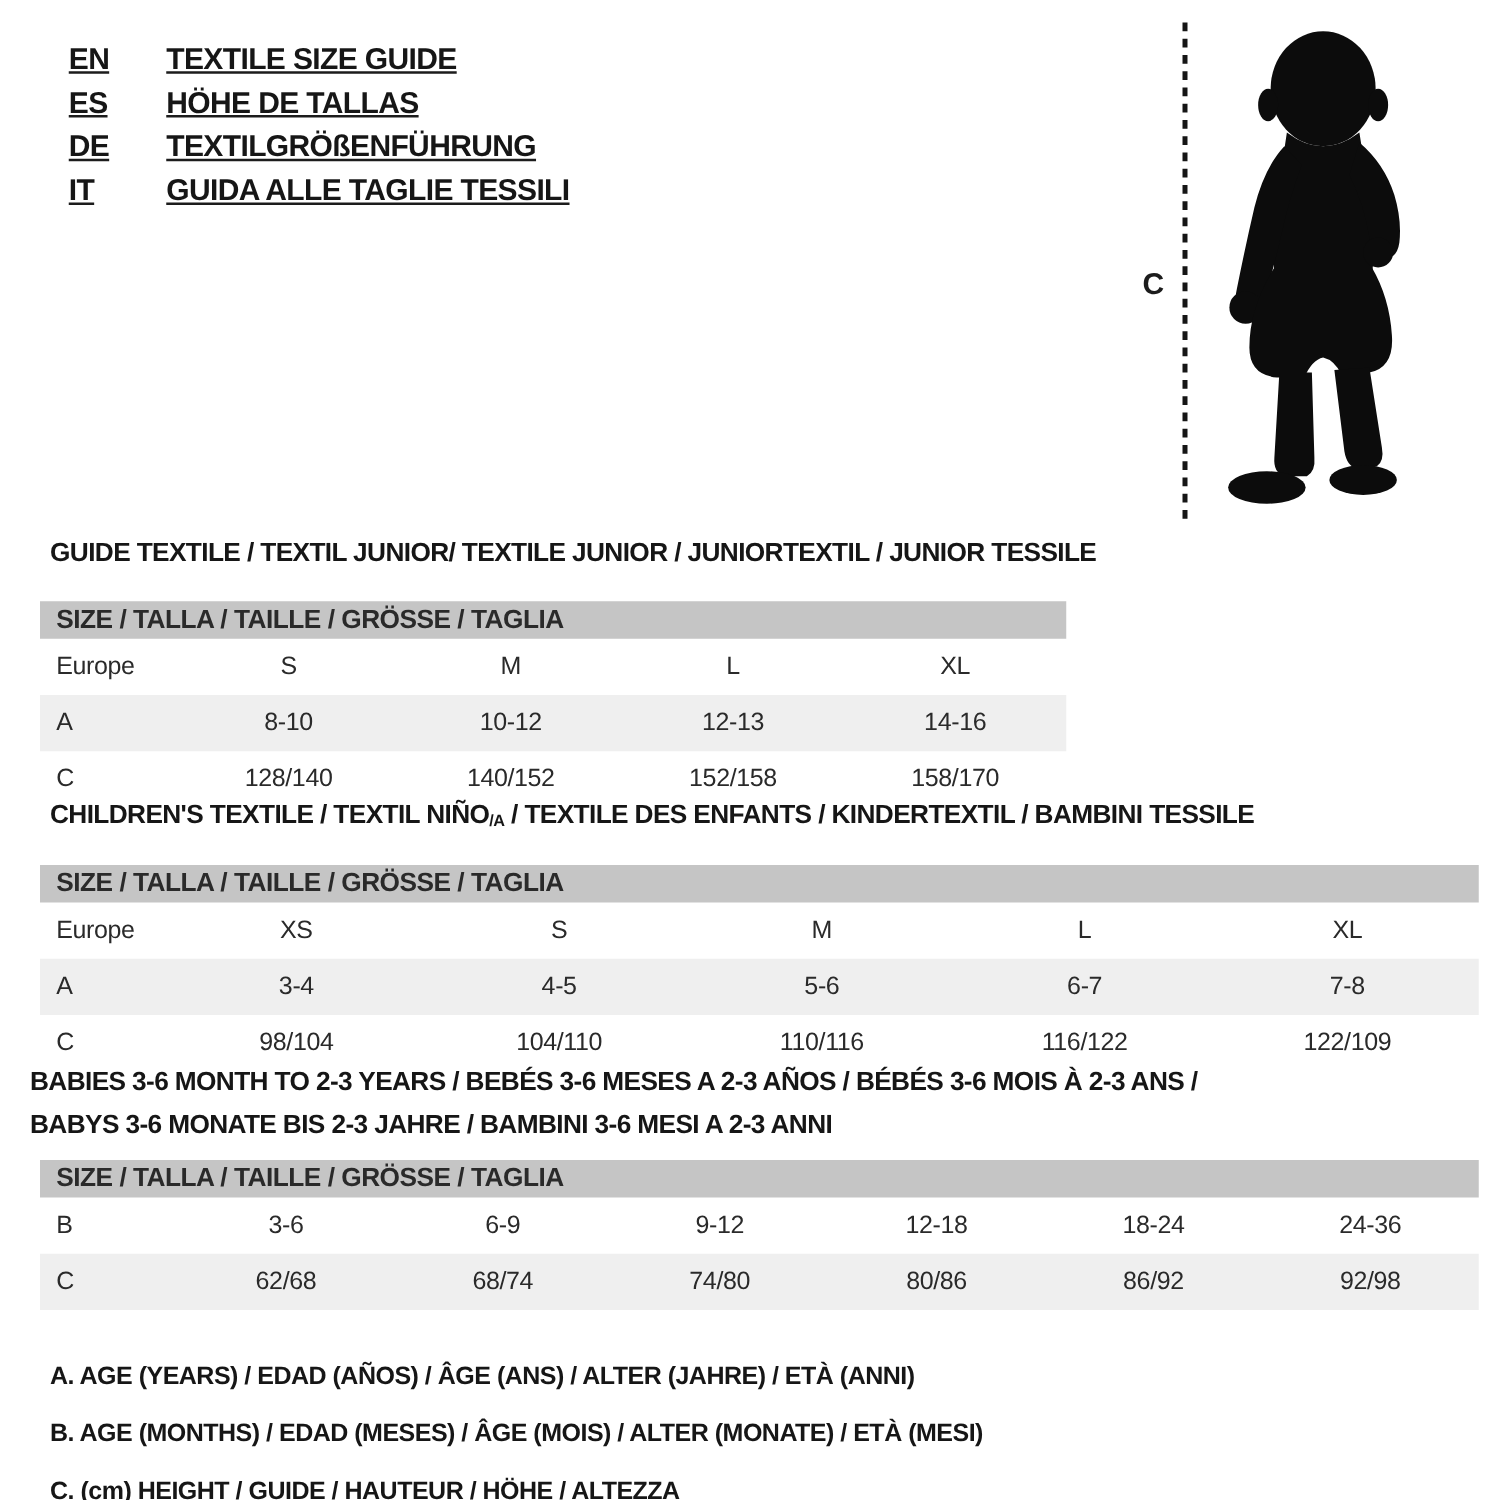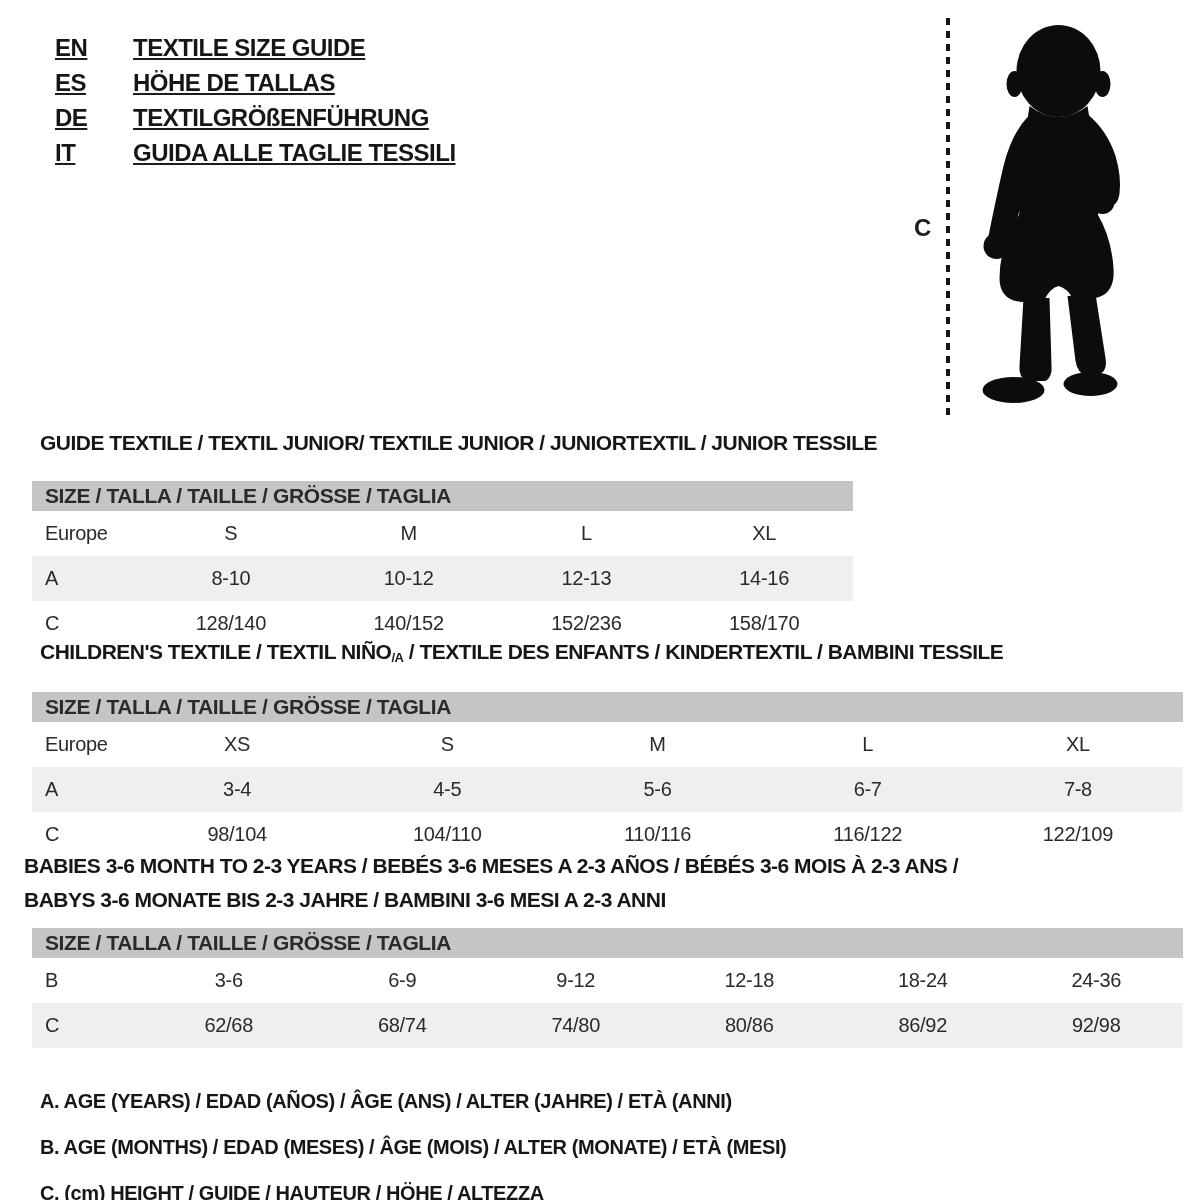--- a/index.html
+++ b/index.html
@@ -104,21 +104,21 @@
     <span class="tlabel">A</span>
     <span class="tval">8-10</span>
     <span class="tval">10-12</span>
     <span class="tval">12-13</span>
     <span class="tval">14-16</span>
   </div>
   <div class="trow cols4">
     <span class="tlabel">C</span>
     <span class="tval">128/140</span>
     <span class="tval">140/152</span>
-    <span class="tval">152/236</span>
+    <span class="tval">152/158</span>
     <span class="tval">158/170</span>
   </div>
 </div>
 
 <div class="abs section-title" style="left:40px;top:639px;"><span>CHILDREN'S TEXTILE / TEXTIL NIÑO</span><span class="sub-small" style="vertical-align:-0.22em;">/A</span><span> / TEXTILE DES ENFANTS / KINDERTEXTIL / BAMBINI TESSILE</span></div>
 
 <div class="abs size-table" style="top:692px;width:1151px;">
   <div class="size-bar">SIZE / TALLA / TAILLE / GRÖSSE / TAGLIA</div>
   <div class="trow cols5">
     <span class="tlabel">Europe</span>

